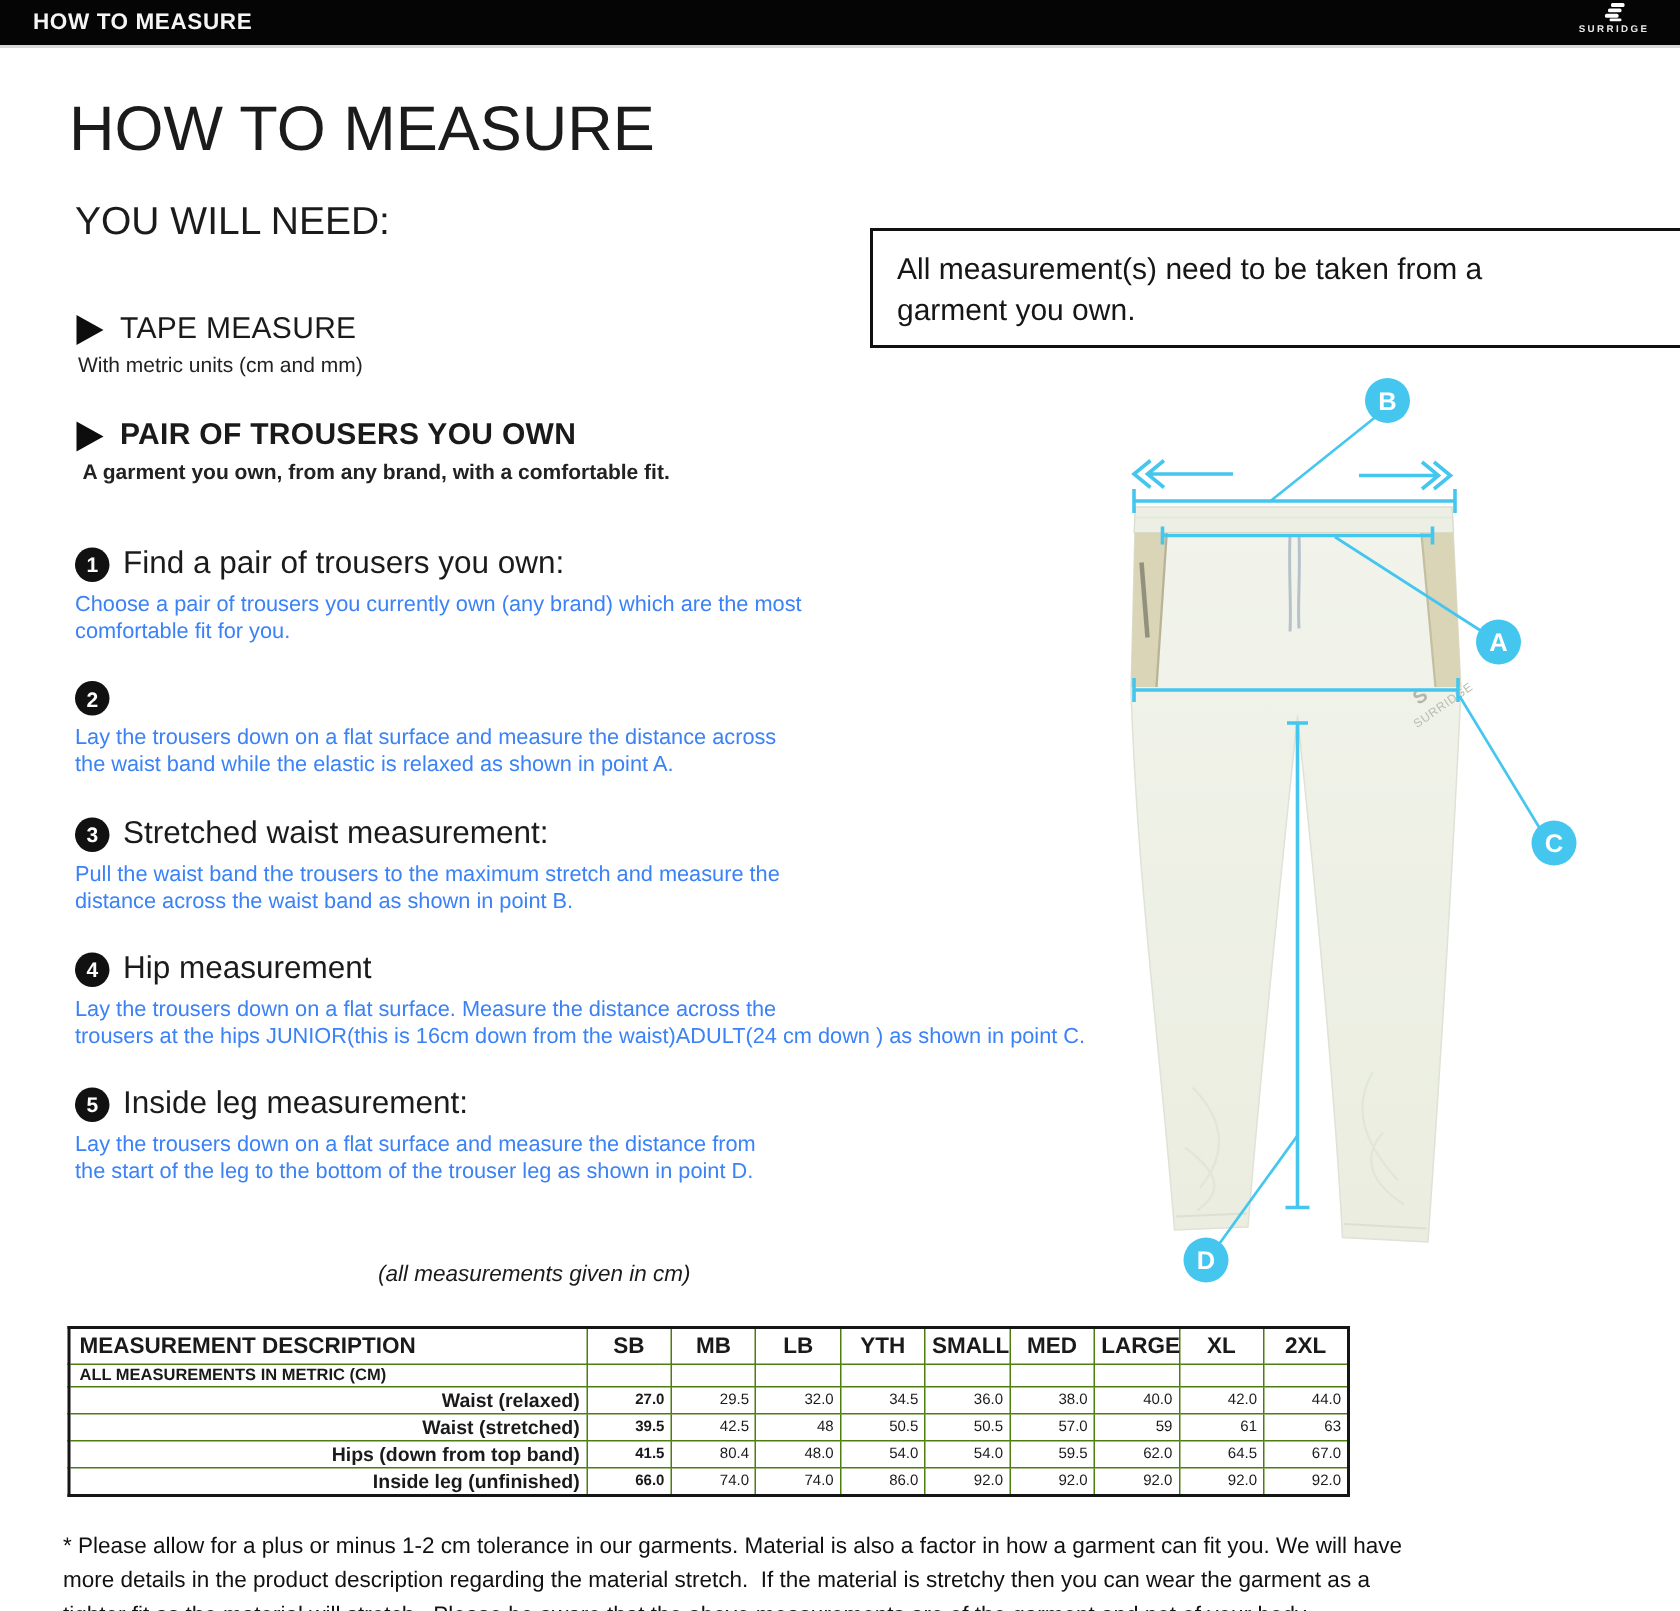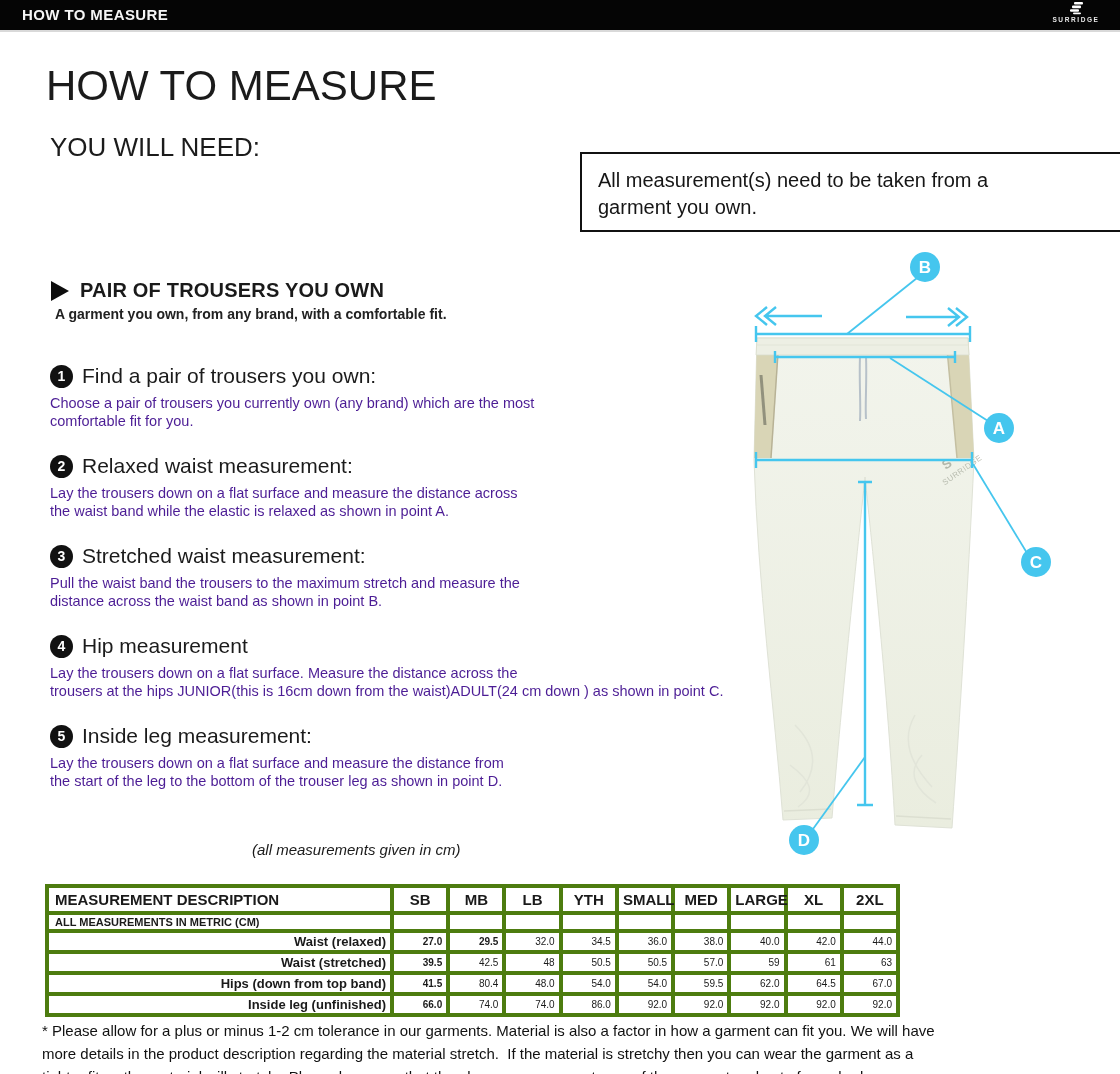--- a/index.html
+++ b/index.html
@@ -19,40 +19,40 @@
   .need-item{position:absolute;left:50px;}
   .need-head{display:flex;align-items:center;gap:10px;}
   .need-title{font-size:20px;letter-spacing:.2px;}
   .need-sub{font-size:14px;margin-top:4px;margin-left:2px;color:#222;}
 
   .step{position:absolute;left:50px;}
   .step-head{display:flex;align-items:center;gap:9px;}
   .step-num{width:23px;height:23px;border-radius:50%;background:#111;color:#fff;font-size:14px;font-weight:bold;
             display:flex;align-items:center;justify-content:center;flex:0 0 23px;}
   .step-title{font-size:21px;color:#1b1b1b;}
-  .step-body{margin-top:7px;font-size:14.5px;line-height:17.5px;white-space:pre;color:#4c1d95;}
+  .step-body{margin-top:7px;font-size:14.5px;line-height:17.5px;white-space:pre;color:#3b82f6;}
 
   .notice{position:absolute;left:580px;top:152px;width:544px;height:80px;border:2px solid #111;box-sizing:border-box;}
   .notice-text{padding:13px 16px;font-size:20px;line-height:27px;white-space:pre;color:#161616;}
 
   .diagram{position:absolute;left:700px;top:245px;width:390px;height:630px;}
 
   .sizechart-h{position:absolute;left:47px;top:822px;font-size:30px;letter-spacing:.5px;}
   .sizechart-sub{position:absolute;left:252px;top:841px;font-size:15px;font-style:italic;}
 
   table.sizes{position:absolute;left:45px;top:884px;width:855px;border-collapse:collapse;table-layout:fixed;}
-  table.sizes td, table.sizes th{border:4px solid #4d7c0f;box-sizing:border-box;}
+  table.sizes td, table.sizes th{border:1px solid #4d7c0f;box-sizing:border-box;}
   table.sizes{border:2px solid #151515;}
   table.sizes th{font-size:15px;font-weight:bold;padding:3px 4px;text-align:center;}
   table.sizes th.desc{text-align:left;padding-left:6px;width:345px;}
   table.sizes td{font-size:10px;padding:1px 4px;text-align:right;height:16px;}
   table.sizes td.lbl{text-align:right;padding-left:6px;font-weight:bold;font-size:13px;}
   table.sizes tr.metric td{font-size:11px;font-weight:bold;text-align:left;padding-left:6px;height:14px;}
   table.sizes td.c1{font-weight:bold;}
-  table.sizes tr.r0 td.c2{font-weight:bold;}
+  table.sizes tr.r0 td.c2{font-weight:normal;}
 
   .footnote{position:absolute;left:42px;top:1019px;font-size:15px;line-height:23px;white-space:pre;color:#111;}
 </style>
 </head>
 <body>
 
 <div id="page">
 
   <div class="topbar">
     <div class="topbar-title">HOW TO MEASURE</div>
@@ -66,20 +66,29 @@
         </g>
       </svg>
       <span class="bname">SURRIDGE</span>
     </div>
   </div>
 
   <div class="h1">HOW TO MEASURE</div>
 
   <div class="ywn">YOU WILL NEED:</div>
 
+  <div class="need-item" style="top:208px;">
+    <div class="need-head">
+      <svg width="20" height="22" viewBox="0 0 20 22">
+        <polygon points="1,1 19,11 1,21" fill="#0d0d0d"></polygon>
+      </svg>
+      <span class="need-title">TAPE MEASURE</span>
+    </div>
+    <div class="need-sub">With metric units (cm and mm)</div>
+  </div>
 
   <div class="need-item" style="top:279px;font-weight:bold;">
     <div class="need-head">
       <svg width="20" height="22" viewBox="0 0 20 22">
         <polygon points="1,1 19,11 1,21" fill="#0d0d0d"></polygon>
       </svg>
       <span class="need-title">PAIR OF TROUSERS YOU OWN</span>
     </div>
     <div class="need-sub" style="margin-left:5px;">A garment you own, from any brand, with a comfortable fit.</div>
   </div>
@@ -89,21 +98,20 @@
       <span class="step-num">1</span>
       <span class="step-title">Find a pair of trousers you own:</span>
     </div>
     <div class="step-body">Choose a pair of trousers you currently own (any brand) which are the most
 comfortable fit for you.</div>
   </div>
 
   <div class="step" style="top:454px;">
     <div class="step-head">
       <span class="step-num">2</span>
-      <span class="step-title">Relaxed waist measurement:</span>
     </div>
     <div class="step-body">Lay the trousers down on a flat surface and measure the distance across
 the waist band while the elastic is relaxed as shown in point A.</div>
   </div>
 
   <div class="step" style="top:544px;">
     <div class="step-head">
       <span class="step-num">3</span>
       <span class="step-title">Stretched waist measurement:</span>
     </div>

